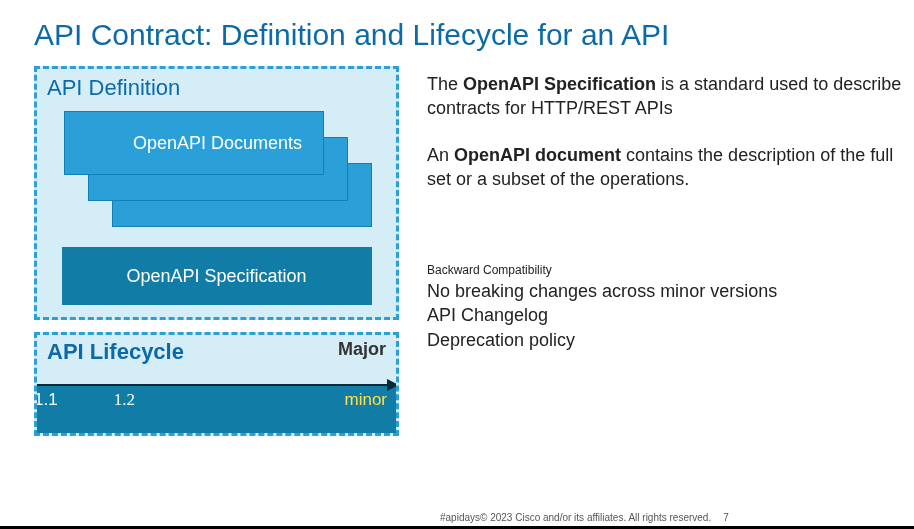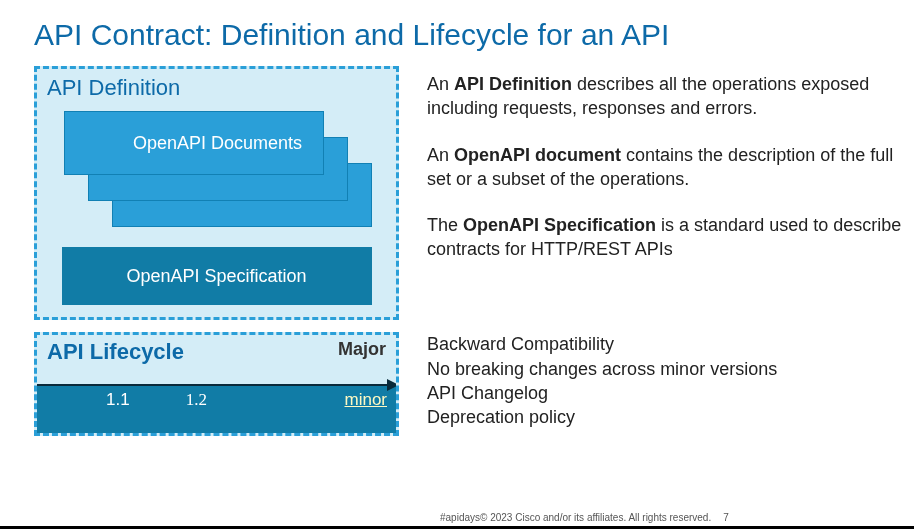--- a/index.html
+++ b/index.html
@@ -113,32 +113,32 @@
       border-left: 12px solid #0a2a3a;
       border-top: 6px solid transparent;
       border-bottom: 6px solid transparent;
     }
     .minor-row {
       display: flex;
       justify-content: space-between;
       padding: 6px 12px 0 0;
     }
     .minor-nums { display: flex; }
-    .minor-nums .n1 { margin-left: 72px; }
+    .minor-nums .n1 { }
     .minor-nums .n2 { margin-left: 56px; font-family: Liberation Serif, serif; }
-    .minor-label { color: #fef9c3; text-decoration: underline; }
+    .minor-label { color: #fde047; }
     .para {
       font-size: 18px;
       color: #222;
       line-height: 1.35;
       margin-bottom: 22px;
     }
     .para b { font-weight: 700; }
     .compat-title {
-      font-size: 18px;
+      font-size: 12px;
       color: #222;
       margin-top: 72px;
       margin-bottom: 2px;
     }
     .compat-line {
       font-size: 18px;
       color: #222;
       line-height: 1.35;
     }
     .footer {
@@ -198,27 +198,24 @@
           </div>
           <span class="minor-label">minor</span>
         </div>
       </div>
     </div>
 
   </div>
 
   <div class="right-col">
     <p class="para">
-      <span>An </span><b>API Definition</b><span> describes all the operations exposed including requests, responses and errors.</span>
+      <span>The </span><b>OpenAPI Specification</b><span> is a standard used to describe contracts for HTTP/REST APIs</span>
     </p>
     <p class="para">
       <span>An </span><b>OpenAPI document</b><span> contains the description of the full set or a subset of the operations.</span>
-    </p>
-    <p class="para">
-      <span>The </span><b>OpenAPI Specification</b><span> is a standard used to describe contracts for HTTP/REST APIs</span>
     </p>
 
     <div class="compat-title">Backward Compatibility</div>
     <div class="compat-line">No breaking changes across minor versions</div>
     <div class="compat-line">API Changelog</div>
     <div class="compat-line">Deprecation policy</div>
   </div>
 </div>
 
 <div class="footer">

